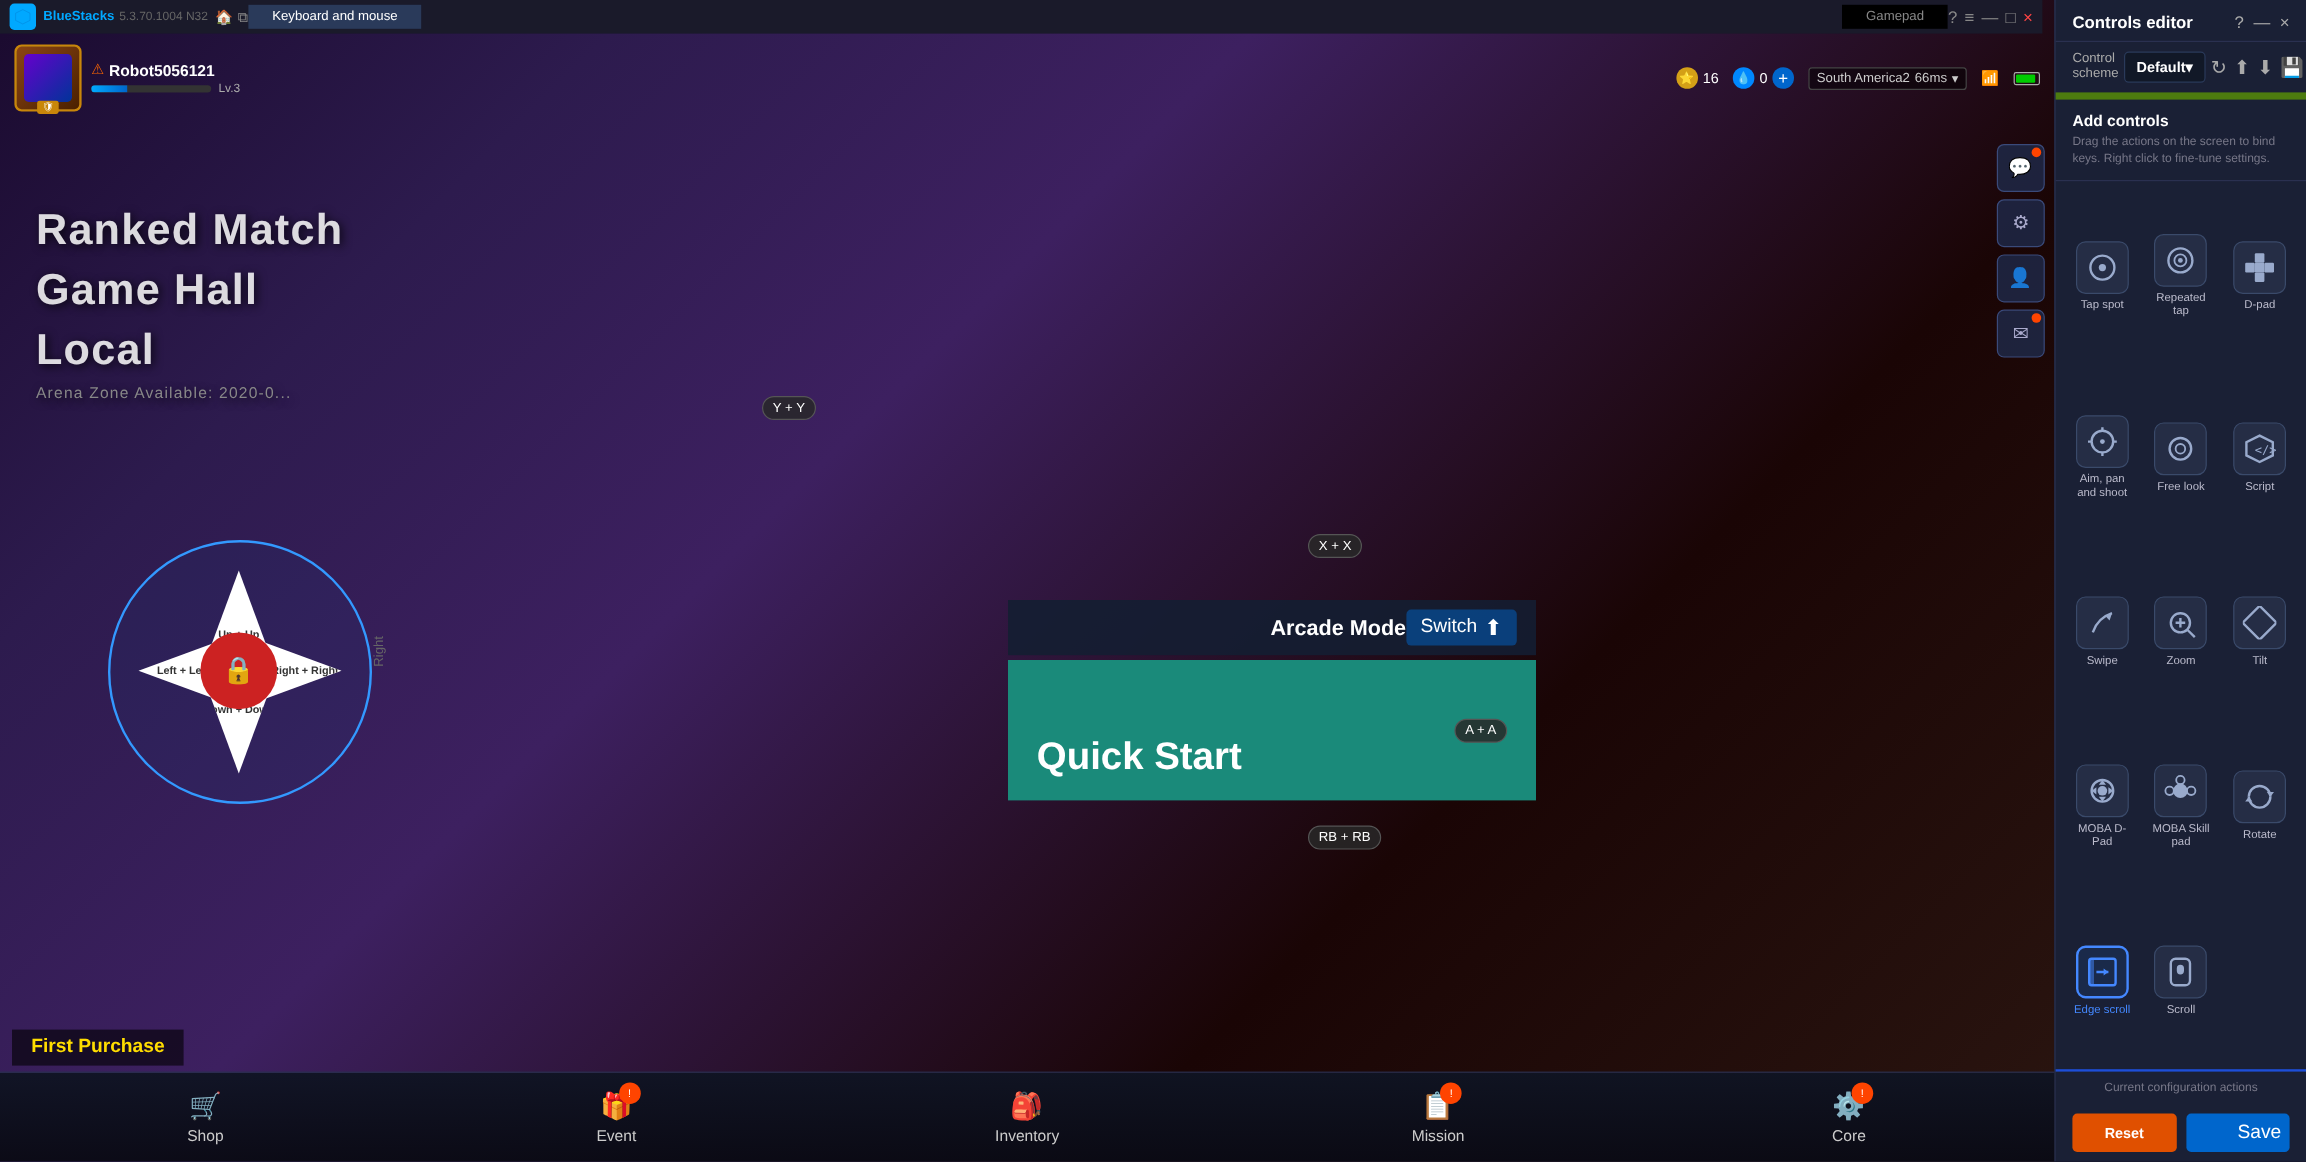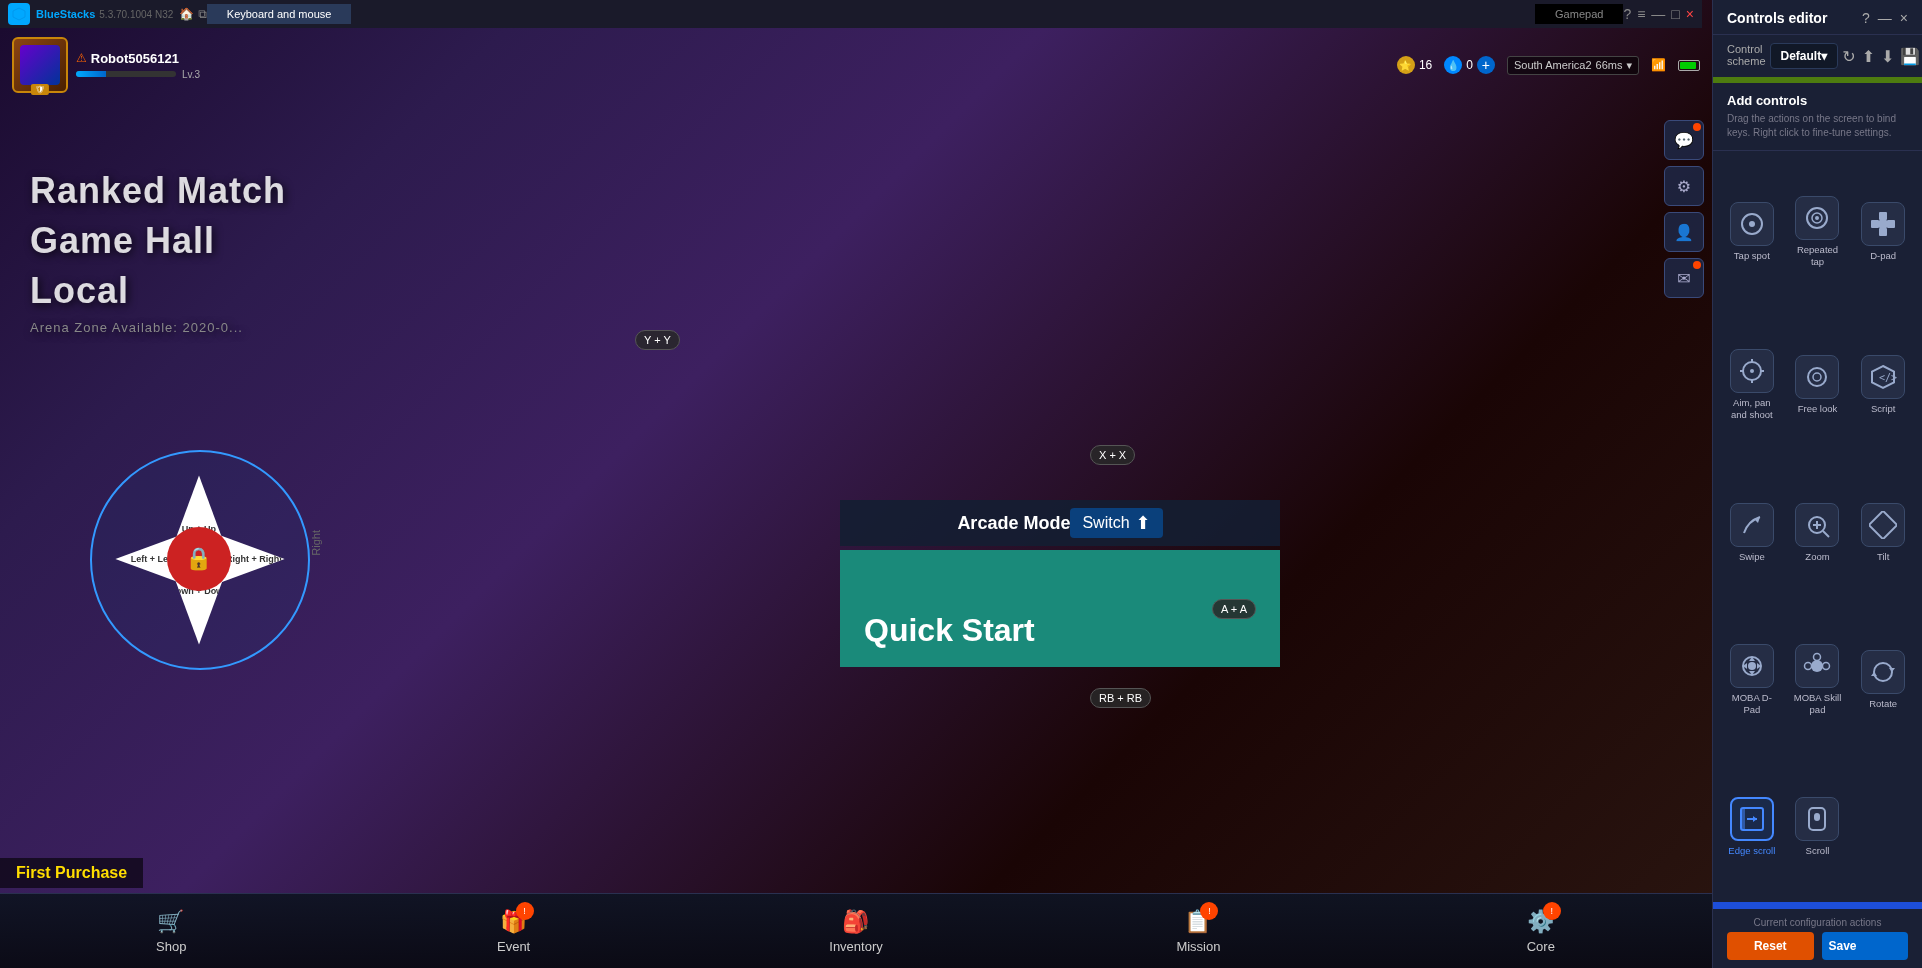--- a/index.html
+++ b/index.html
@@ -312,21 +312,21 @@
     }
 
     
     .arcade-panel {
       position: absolute;
       left: 840px; top: 500px;
       z-index: 60;
       width: 440px;
     }
     .arcade-header {
-      display: flex; align-items: center; justify-content: center;
+      display: flex; align-items: center; justify-content: flex-end;
       background: rgba(20,30,50,0.9);
       padding: 8px 16px;
       margin-bottom: 4px;
     }
     .arcade-title {
       color: white;
       font-size: 18px;
       font-weight: bold;
     }
     .switch-btn {
@@ -354,21 +354,21 @@
       background: rgba(40,40,40,0.85);
       border: 1px solid #555;
       border-radius: 12px;
       padding: 3px 8px;
       color: white; font-size: 11px;
     }
 
     
     .first-purchase {
       position: absolute;
-      left: 0; bottom: 80px;
+      left: 10px; bottom: 80px;
       background: rgba(0,0,0,0.6);
       padding: 6px 16px;
       z-index: 50;
     }
     .first-purchase-text {
       color: #ffdd00;
       font-size: 16px;
       font-weight: bold;
     }
 
@@ -498,44 +498,44 @@
     }
 
     
     .control-item.active .control-icon-box {
       border: 2px solid #4488ff;
       background: #1a2a4a;
     }
 
     .controls-footer {
       padding: 8px 14px;
-      border-top: 7px solid #1d4ed8;
-      display: flex; flex-direction: column; gap: 4px;
+      border-top: 2px solid #1d4ed8;
+      display: flex; flex-direction: column; gap: 16px;
     }
     .footer-label {
       color: #778; font-size: 10px; text-align: center;
     }
     .footer-btns {
       display: flex; gap: 8px;
     }
     .reset-btn {
       flex: 1; padding: 7px;
       background: #e05000;
       border: none; border-radius: 4px;
       color: white; font-size: 12px; font-weight: bold;
       cursor: pointer;
       text-align: center;
     }
     .save-btn {
       flex: 1; padding: 7px;
       background: #0066cc;
       border: none; border-radius: 4px;
-      color: white; font-size: 12px; font-weight: bold;
-      cursor: pointer;
-      text-align: left;
+      color: white; font-size: 16px; font-weight: normal;
+      cursor: pointer;
+      text-align: right;
     }
   </style>
 </head>
 <body>
 
 <div class="game-area">
 
   <div class="title-bar">
     <div class="title-bar-logo">
       <svg width="14" height="14" viewBox="0 0 14 14">

